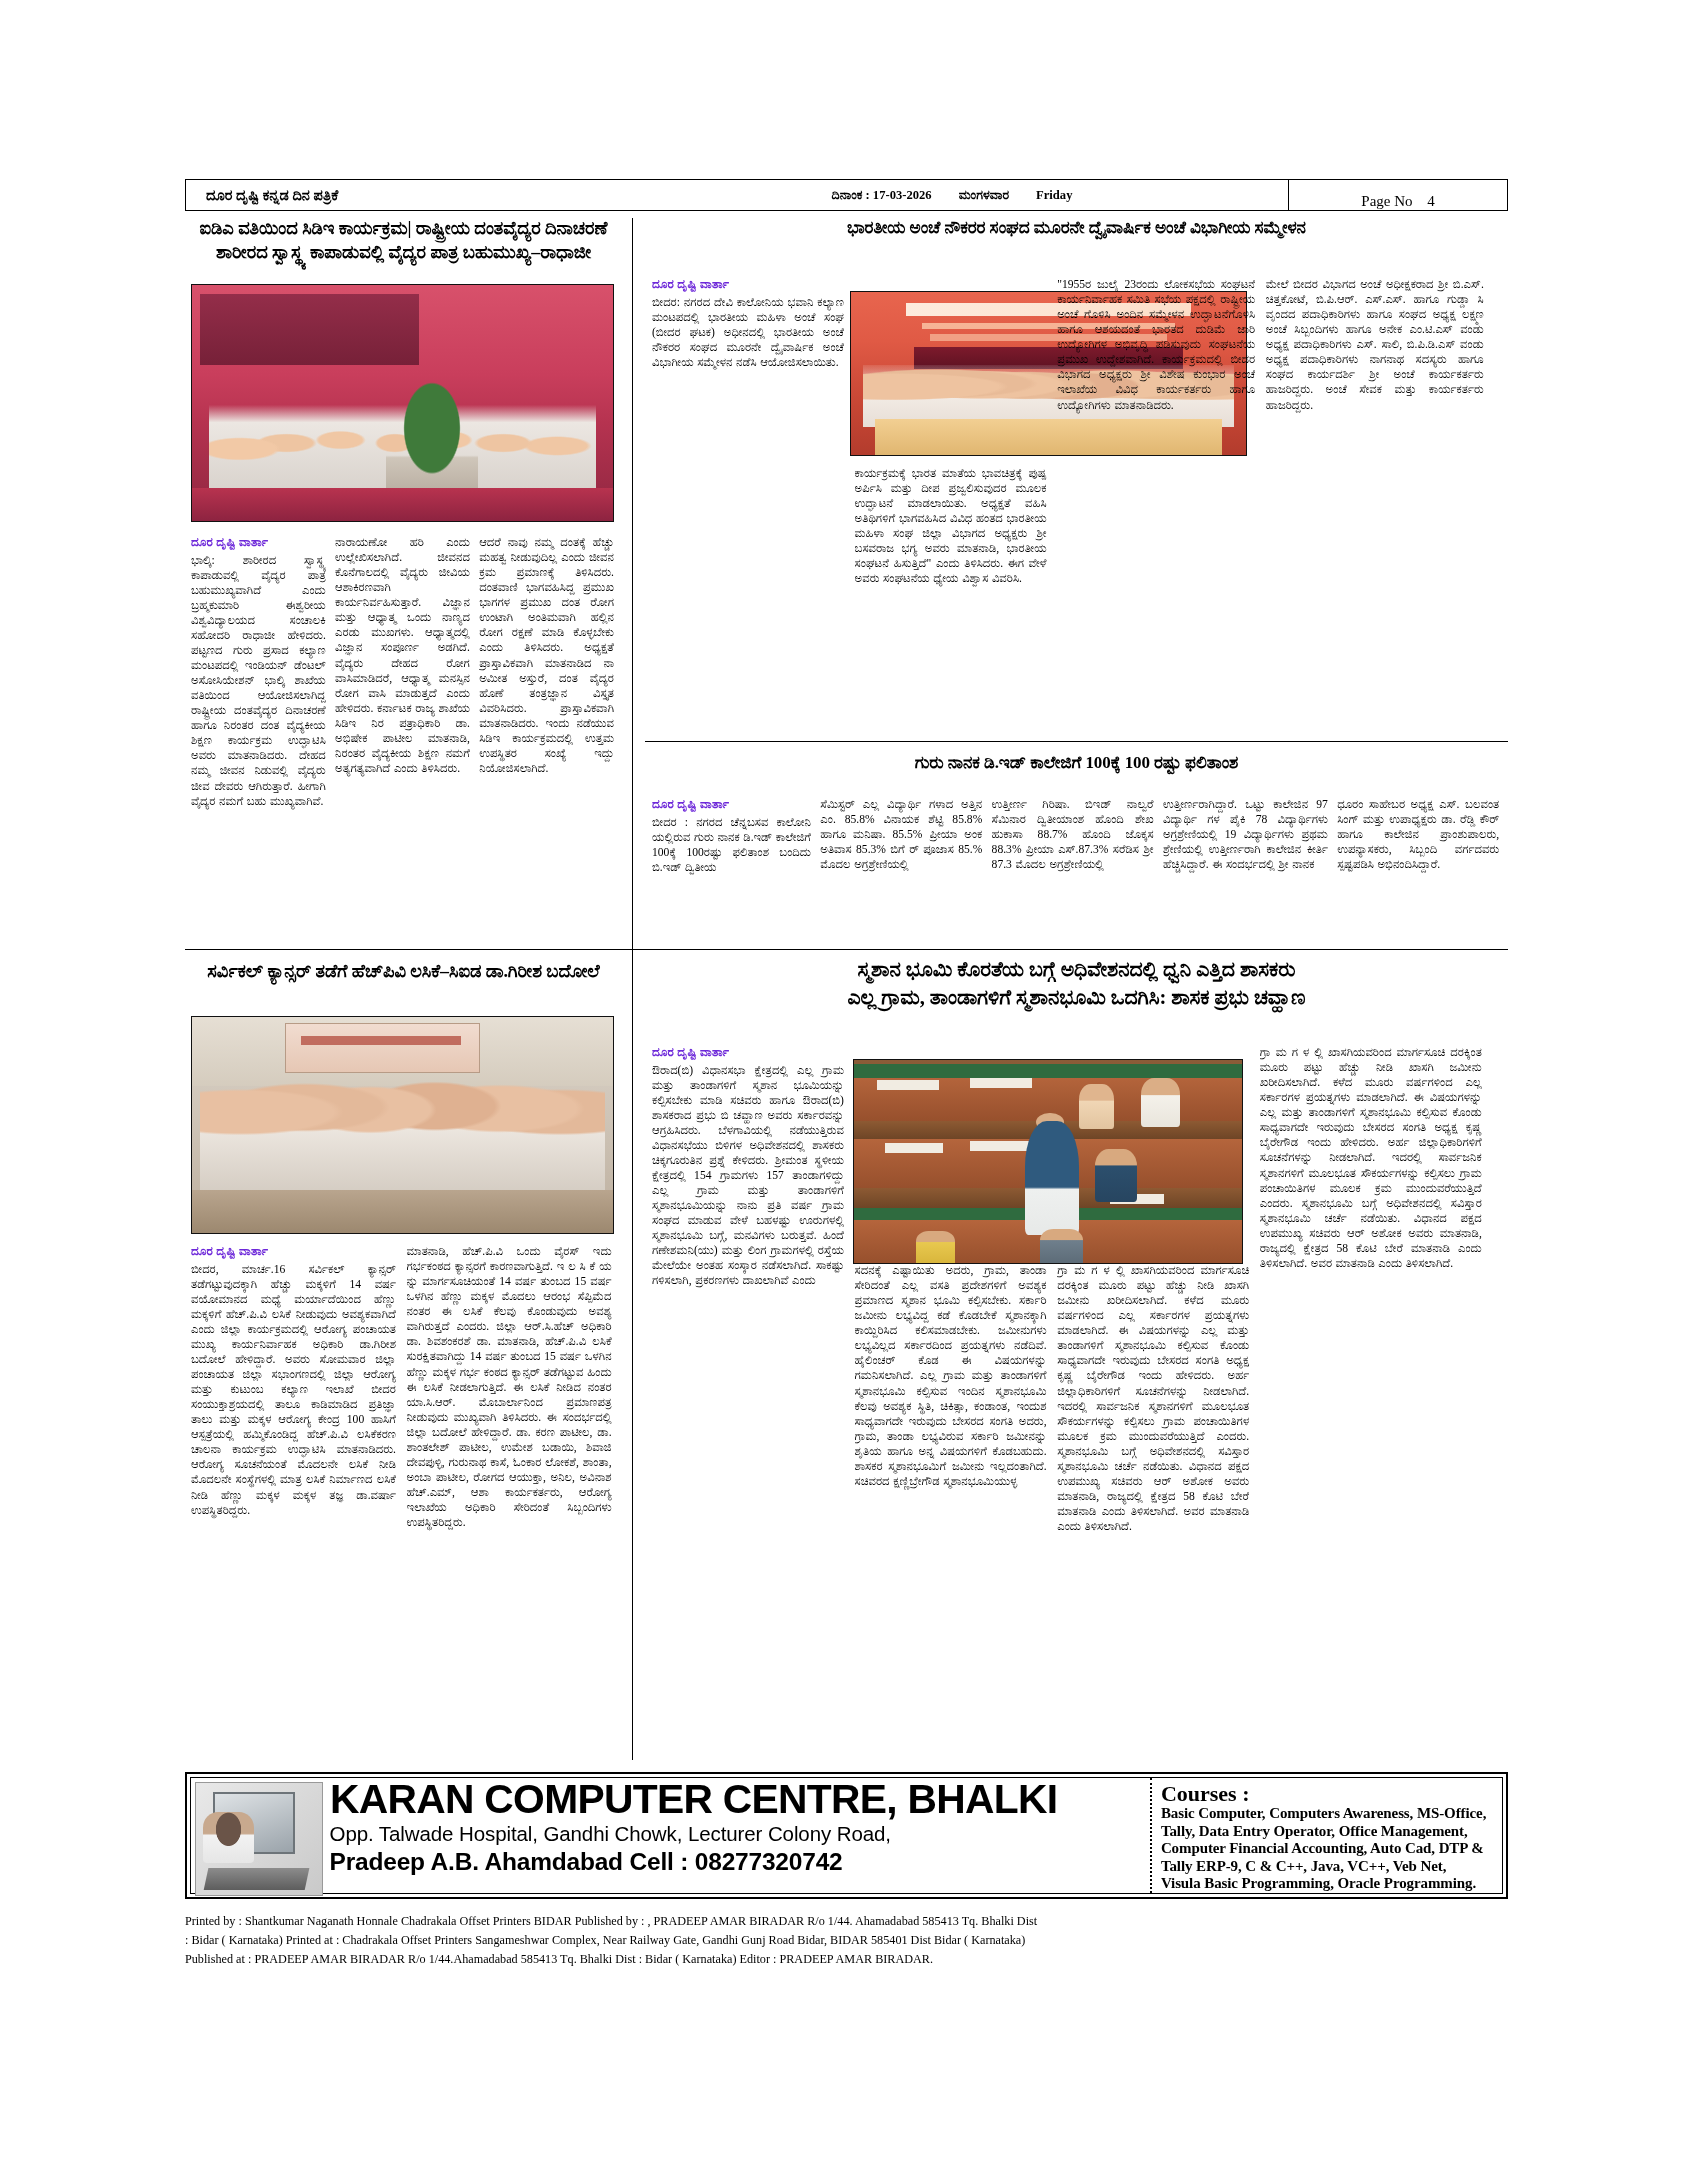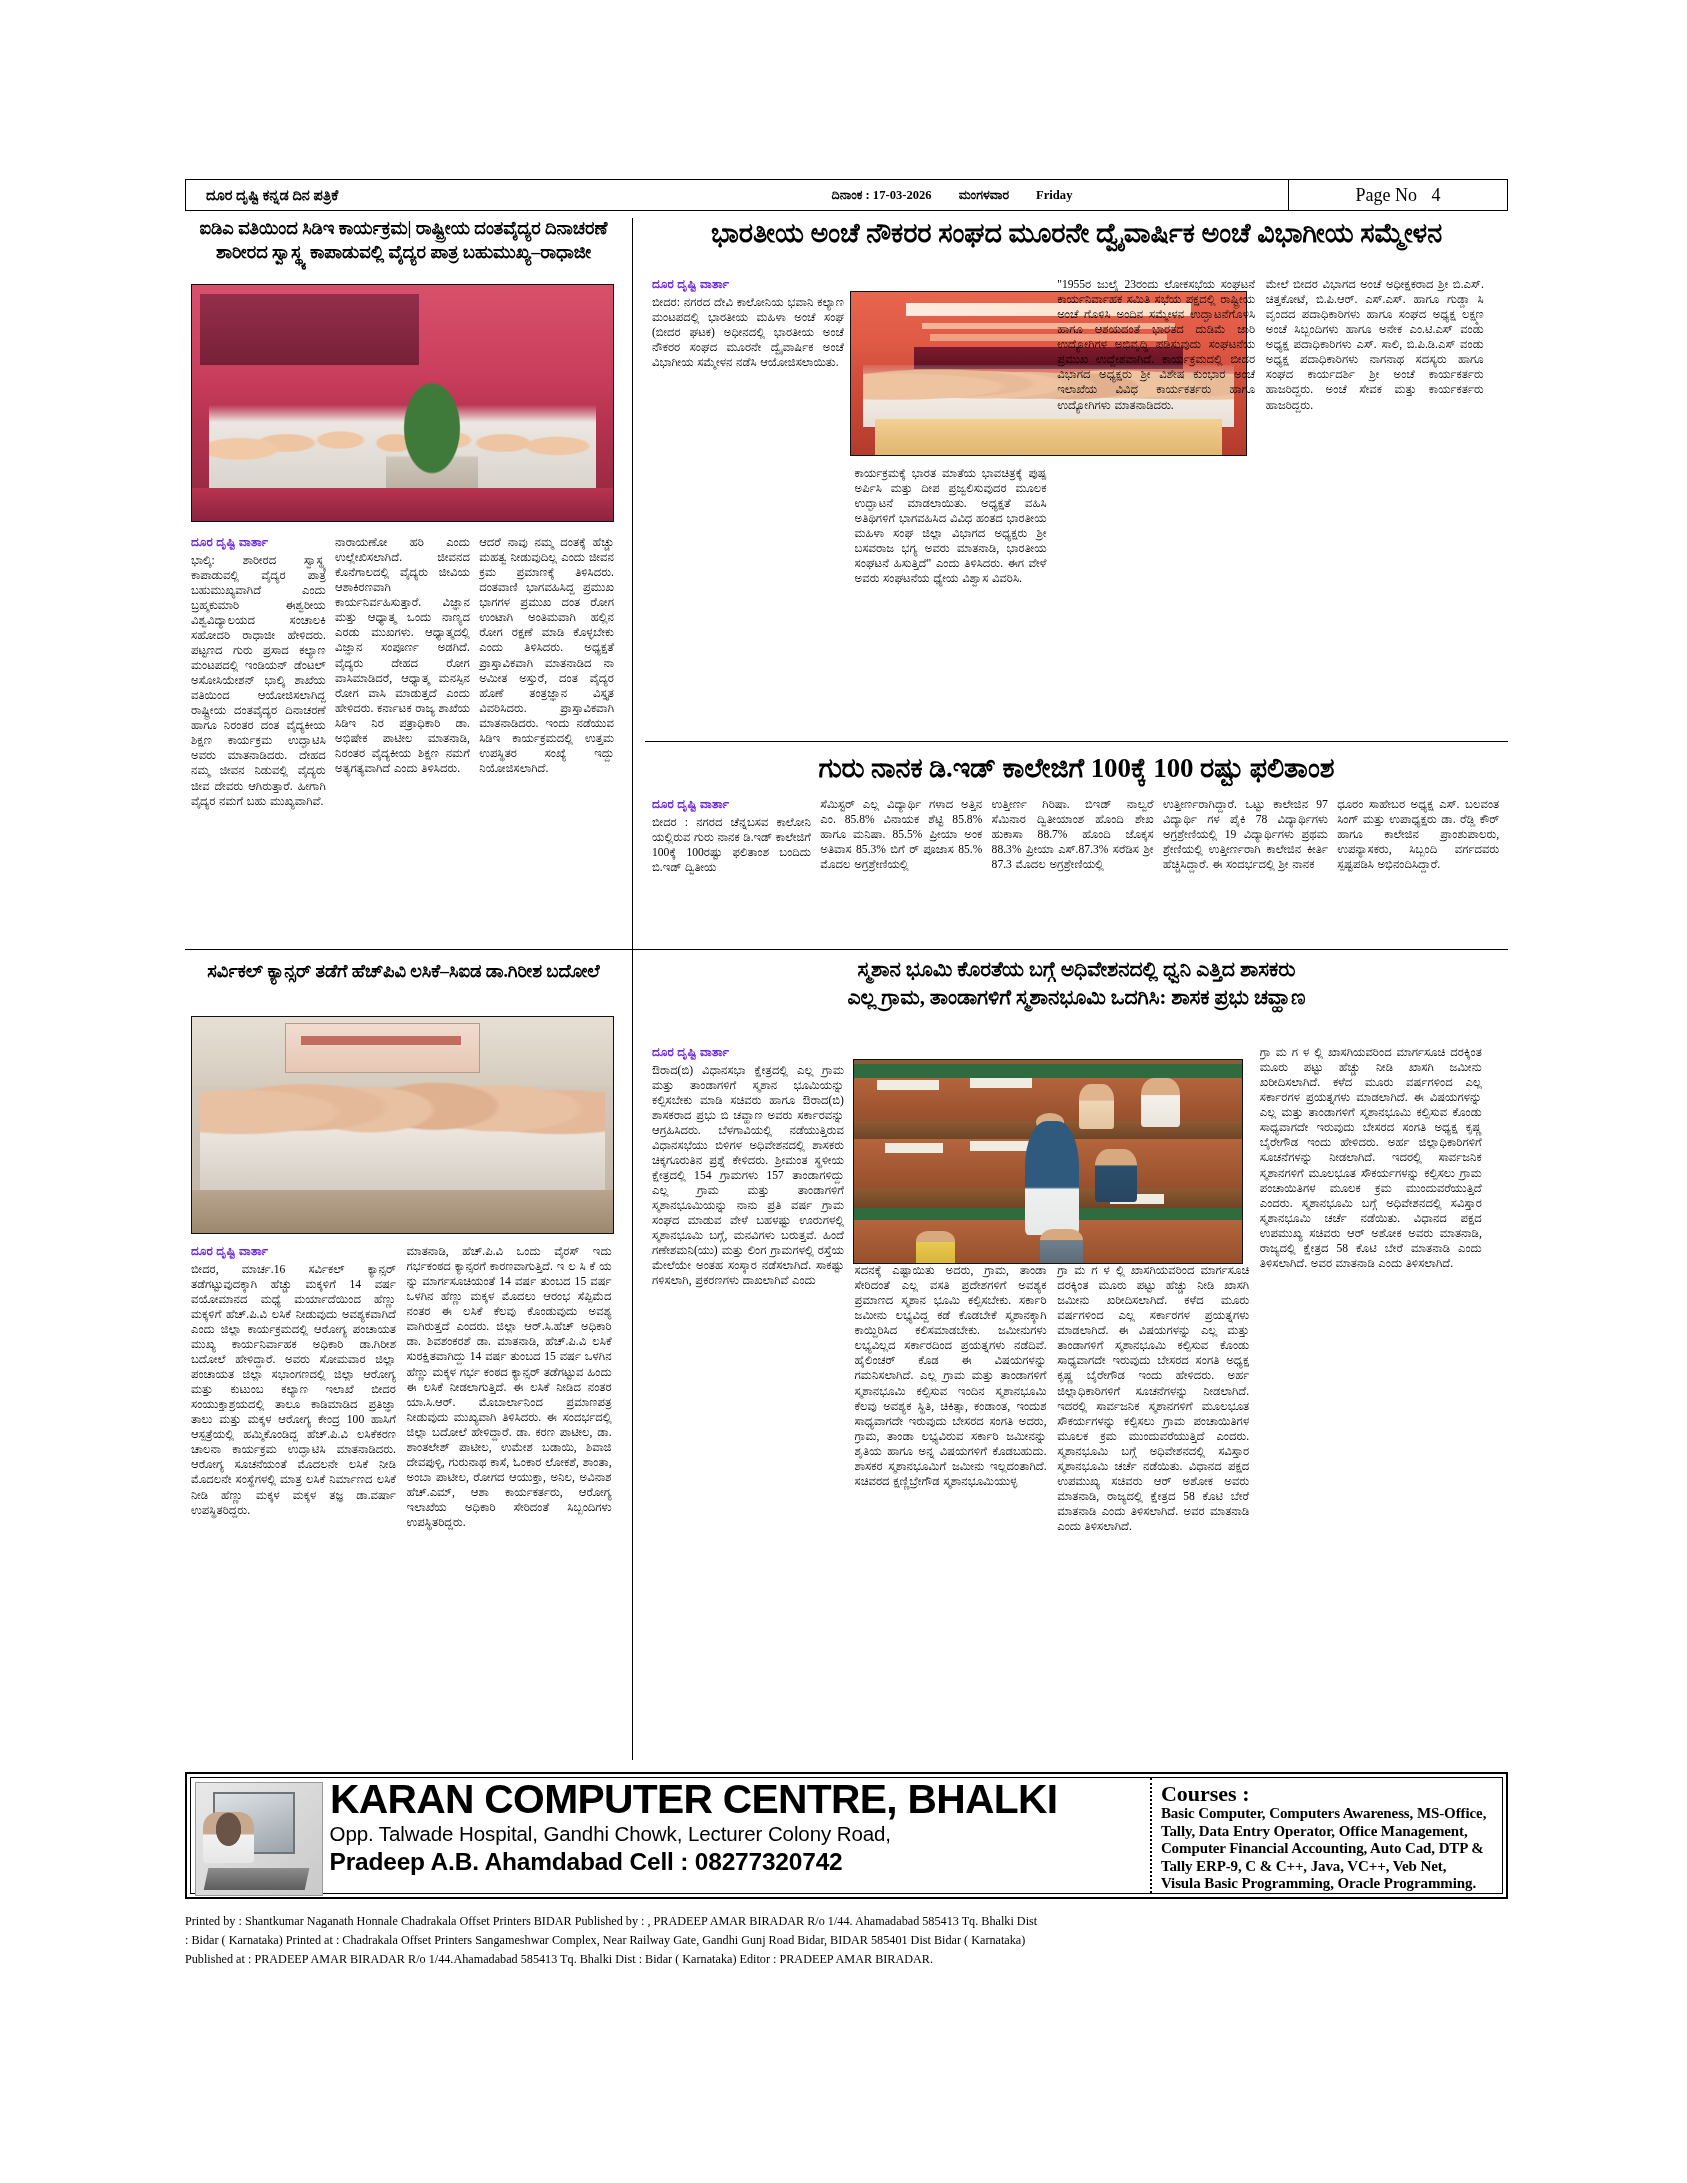--- a/index.html
+++ b/index.html
@@ -7,28 +7,28 @@
   body{width:1687px;height:2183px;font-family:"Liberation Serif",serif;color:#000;}
   .page{position:relative;width:1687px;height:2183px;background:#fff;overflow:hidden;}
 
   
   .masthead{position:absolute;left:185px;top:179px;width:1323px;height:32px;
             border:1.3px solid #000;box-sizing:border-box;
             display:flex;align-items:center;}
   .masthead .m-left{width:410px;padding-left:20px;font-size:14.6px;font-weight:bold;}
   .masthead .m-mid{flex:1;text-align:center;font-size:12.6px;font-weight:bold;display:flex;justify-content:center;gap:27px;}
   .masthead .m-right{width:218px;border-left:1.3px solid #000;height:100%;display:flex;
-                     align-items:center;justify-content:center;gap:14.6px;font-size:18px;}
+                     align-items:flex-end;justify-content:center;gap:14.6px;font-size:15px;}
 
   
   .col-rule{position:absolute;width:0.7px;background:#000;}
   .hr-rule{position:absolute;height:0.7px;background:#000;}
 
   .hl{font-weight:bold;line-height:1.12;letter-spacing:-0.1px;}
-  .hl-lg{font-size:27px;}
+  .hl-lg{font-size:17px;}
   .hl-md{font-size:20.5px;}
   .hl-sm{font-size:18px;}
 
   .byline{color:#6d28d9;font-weight:bold;font-size:12px;margin-bottom:2.6px;letter-spacing:0.2px;}
 
   .body-col{font-size:11.6px;line-height:1.30;text-align:justify;
             text-justify:inter-word;word-spacing:0.7px;hyphens:none;overflow:hidden;}
 
   .photo{position:absolute;border:1px solid #111;box-sizing:border-box;overflow:hidden;}
 

